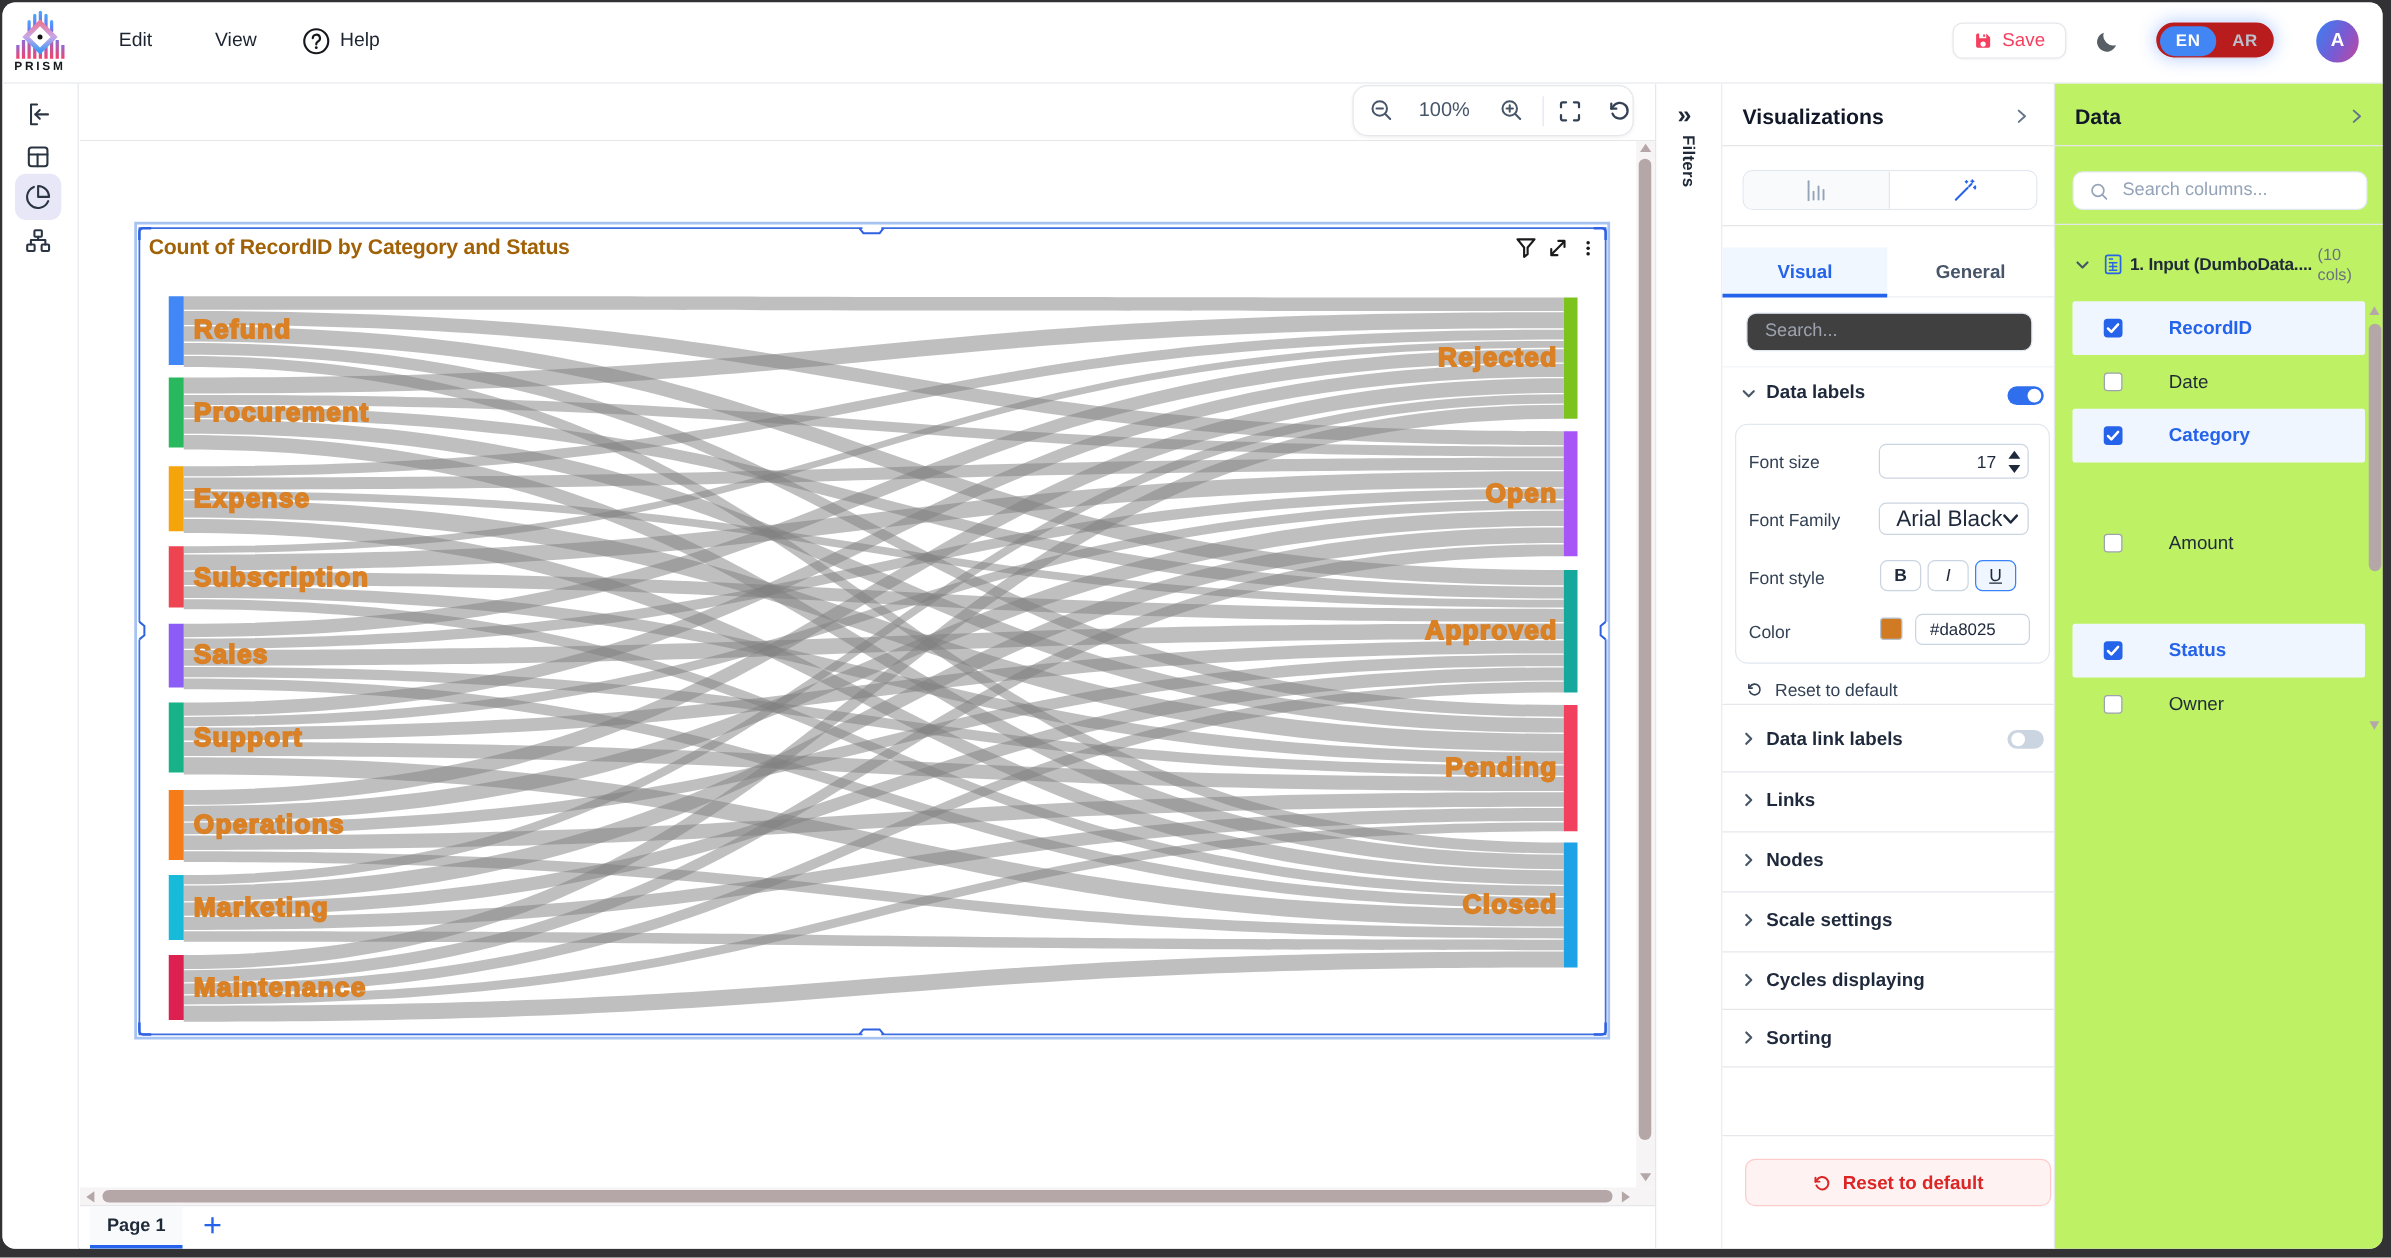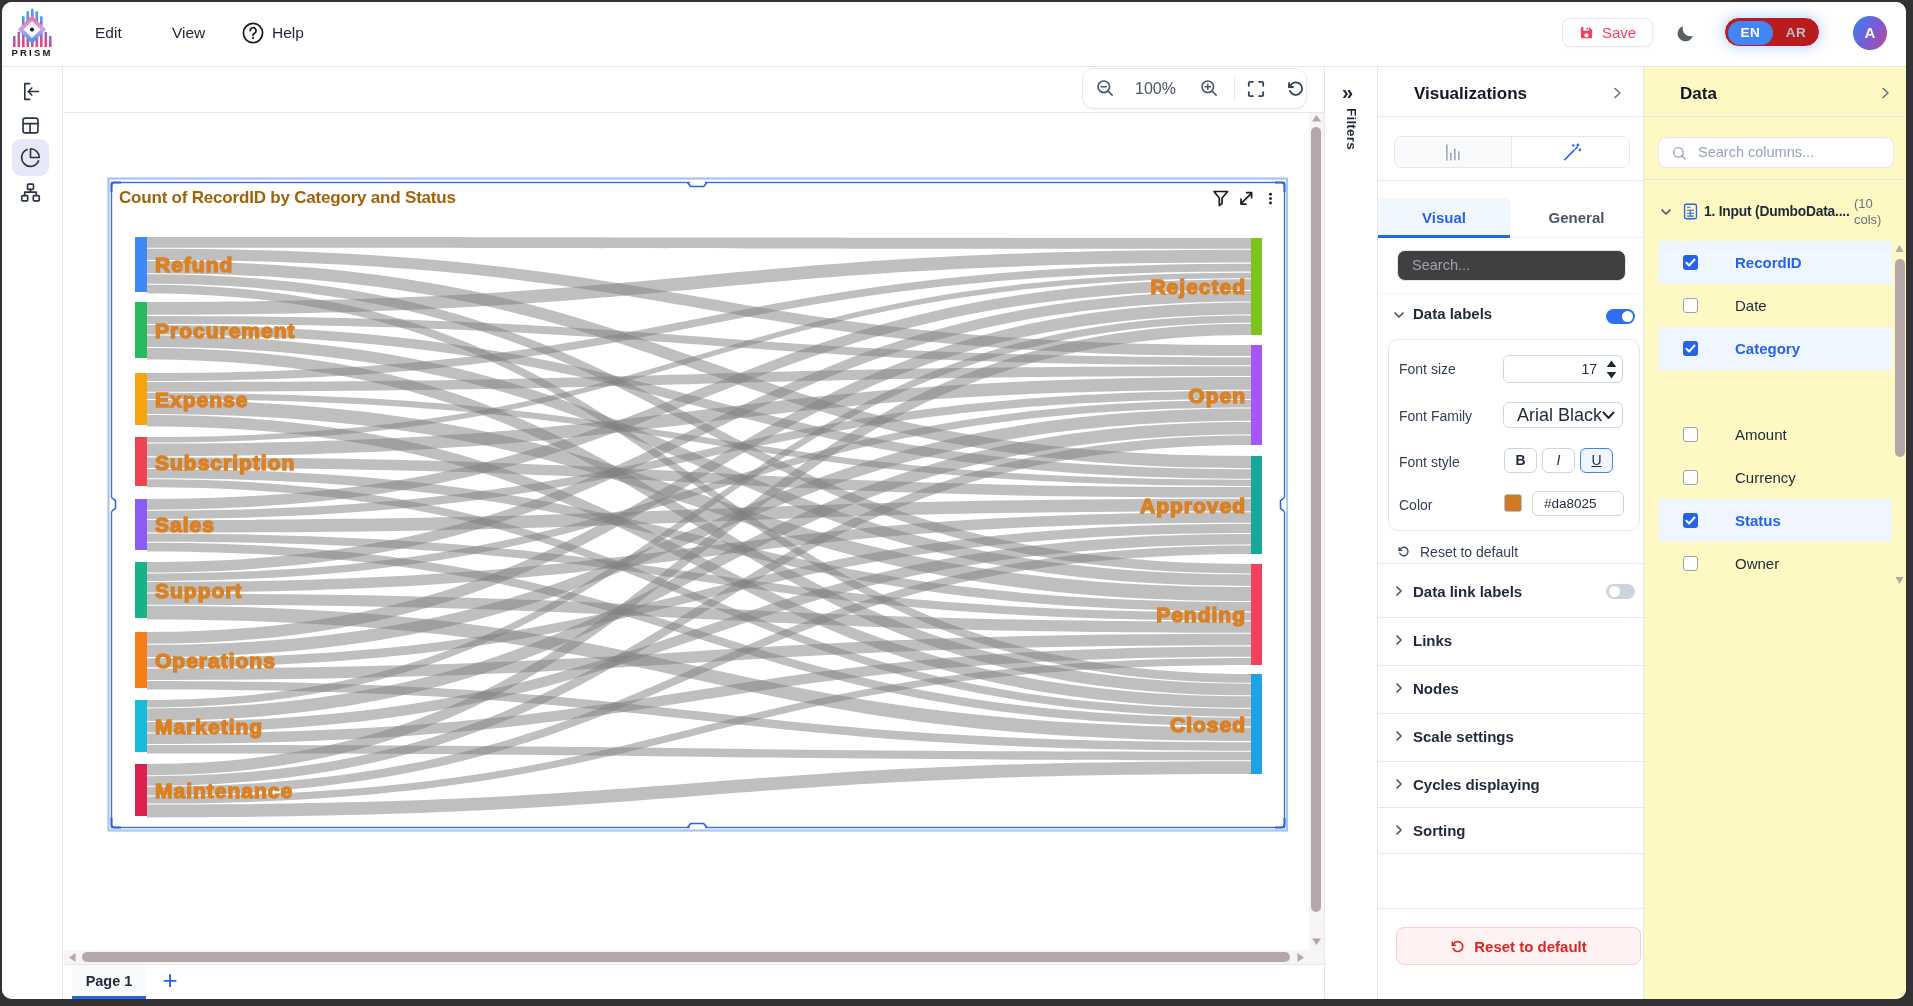--- a/index.html
+++ b/index.html
@@ -29,22 +29,22 @@
 .hthumb{position:absolute;left:82px;top:952px;width:1208px;height:10px;border-radius:5px;background:#b5a7a7;}
 .tabsrow{position:absolute;left:64px;top:964px;width:1260px;height:35px;background:#fff;border-top:1px solid #e5e7eb;}
 .ptab{position:absolute;left:72px;top:965px;width:74px;height:34px;background:#f8fafc;color:#1f2937;font-size:14.5px;font-weight:700;text-align:center;line-height:32px;border-bottom:3px solid #2563eb;}
 .plus{position:absolute;left:153px;top:965px;width:34px;height:32px;color:#2563eb;font-size:26px;font-weight:400;text-align:center;line-height:30px;}
 
 .filters{position:absolute;left:1324px;top:67px;width:54px;height:932px;background:#fff;border-left:1px solid #e5e7eb;border-right:1px solid #e5e7eb;}
 .filters .chev{position:absolute;left:17px;top:14px;font-size:20px;font-weight:700;color:#1f2937;}
 .filters .vt{position:absolute;left:50%;transform:translateX(-50%);top:41px;writing-mode:vertical-rl;font-size:13.5px;font-weight:700;color:#1f2937;letter-spacing:.2px;}
 
 .viz{position:absolute;left:1378px;top:67px;width:266px;height:932px;background:#fff;border-right:1px solid #e5e7eb;}
-.data{position:absolute;left:1644px;top:67px;width:263px;height:932px;background:#fef9c3;}
-.ptitle{position:absolute;font-size:17px;font-weight:700;color:#111827;margin-left:20px;}
+.data{position:absolute;left:1644px;top:67px;width:263px;height:932px;background:#bef264;}
+.ptitle{position:absolute;font-size:17px;font-weight:700;color:#111827;}
 .pchev{position:absolute;color:#64748b;}
 .sep{position:absolute;height:1px;background:#e5e7eb;}
 .icontabs{position:absolute;left:16px;top:69px;width:236px;height:32px;border:1px solid #e2e8f0;border-radius:8px;overflow:hidden;display:flex;}
 .icontabs .l{width:117px;height:100%;background:#f8fafc;border-right:1px solid #e2e8f0;display:flex;align-items:center;justify-content:center;}
 .icontabs .r{flex:1;background:#fff;display:flex;align-items:center;justify-content:center;}
 .vtab{position:absolute;left:0;top:131px;width:132px;height:40px;background:#f1f7fe;color:#2563eb;font-size:15px;font-weight:700;text-align:center;line-height:40px;border-bottom:3px solid #2563eb;}
 .gtab{position:absolute;left:132px;top:131px;width:133px;height:40px;background:#fff;color:#475569;font-size:15px;font-weight:700;text-align:center;line-height:40px;border-bottom:1px solid #eceff3;}
 .vsearch{position:absolute;left:19px;top:183px;width:229px;height:31px;border:1px solid #e2e8f0;border-radius:8px;background:#404040;color:#9ca3af;font-size:14.5px;line-height:29px;padding-left:14px;}
 .secrow{position:absolute;left:0;width:265px;height:22px;}
 .secrow .sc{position:absolute;left:15px;top:3px;color:#475569;}
@@ -393,24 +393,20 @@
         </div>
   <div class="drow on" style="top:260px">
           <div class="cb c"><svg width="15" height="15" viewBox="0 0 15 15" fill="none" stroke="#fff" stroke-width="2" stroke-linecap="round" stroke-linejoin="round">
               <path d="M3.4 7.8l2.7 2.7 5.4-6"></path>
             </svg></div>
           <span class="lb">Category</span>
         </div>
   <div class="drow off" style="top:346px">
           <div class="cb u"></div>
           <span class="lb">Amount</span>
-        </div>
-  <div class="drow off" style="top:389px">
-          <div class="cb u"></div>
-          <span class="lb">Currency</span>
         </div>
   <div class="drow on" style="top:432px">
           <div class="cb c"><svg width="15" height="15" viewBox="0 0 15 15" fill="none" stroke="#fff" stroke-width="2" stroke-linecap="round" stroke-linejoin="round">
               <path d="M3.4 7.8l2.7 2.7 5.4-6"></path>
             </svg></div>
           <span class="lb">Status</span>
         </div>
   <div class="drow off" style="top:475px">
           <div class="cb u"></div>
           <span class="lb">Owner</span>

